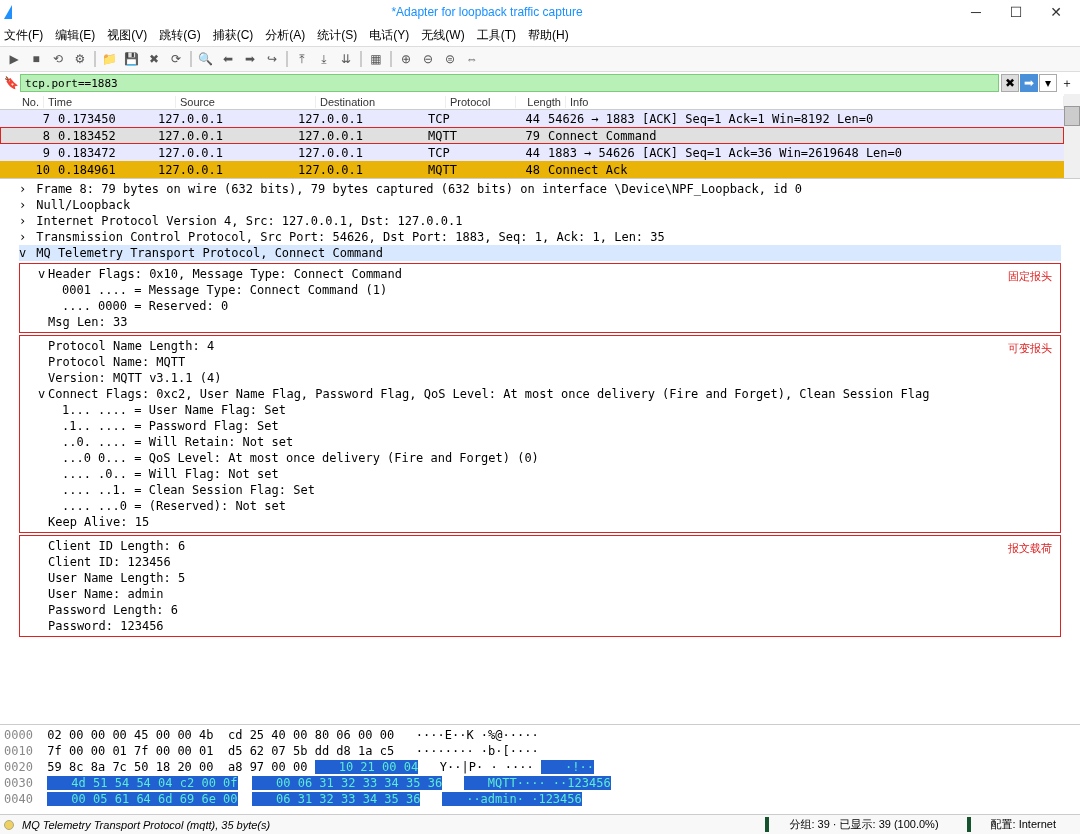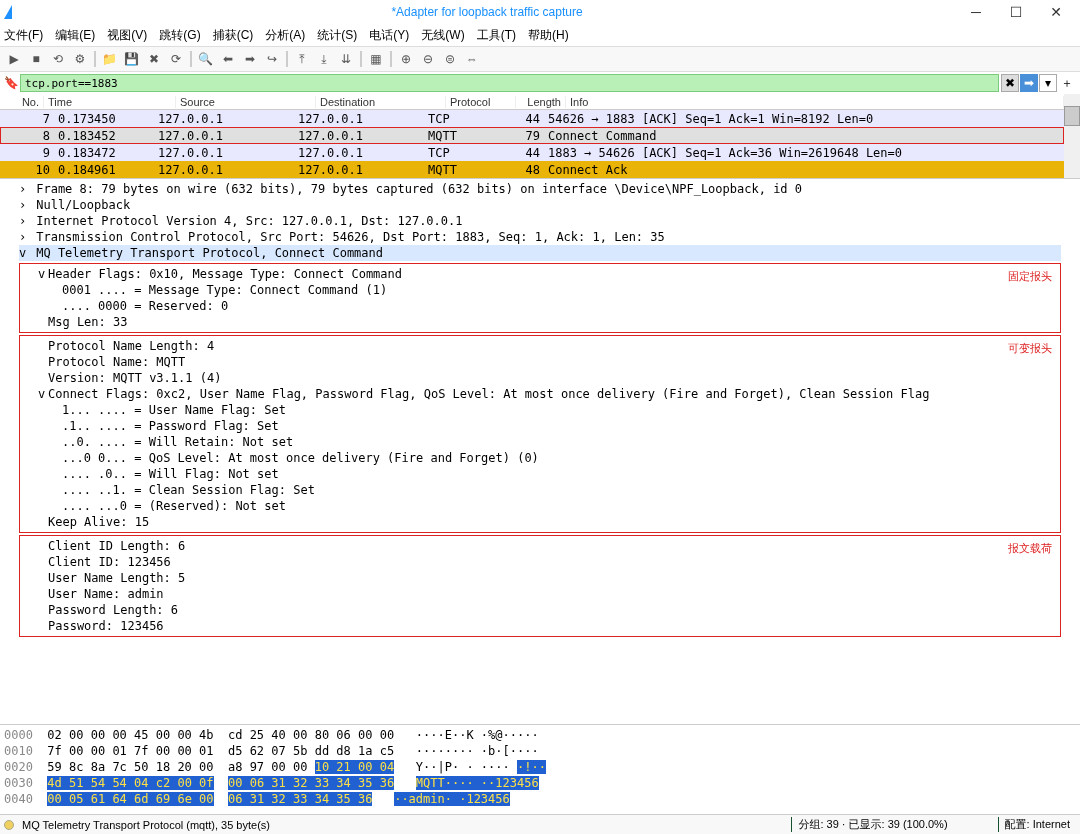--- a/index.html
+++ b/index.html
@@ -48,25 +48,25 @@
 .dtree-row .tri { display: inline-block; width: 10px; }
 .dtree-row.lvl0 { padding-left: 0; }
 .dtree-row.lvl1 { padding-left: 14px; }
 .dtree-row.lvl2 { padding-left: 28px; }
 .dtree-row.hl { background: #d8e8ff; }
 .redbox { border: 1px solid #d22; margin: 2px 0; padding: 2px 4px; position: relative; }
 .redlabel { position: absolute; right: 8px; top: 4px; color: #d22; font-size: 11px; font-family: "Microsoft YaHei", sans-serif; }
 .hex-pane { height: 90px; border-top: 1px solid #ccc; background: #fff; font-family: monospace; font-size: 12px; padding: 2px 4px; overflow: hidden; }
 .hex-row { white-space: pre; line-height: 16px; }
 .hex-row .addr { color: #888; }
-.hex-row .hl-blue { background: #2060d0; color: #fde047; }
+.hex-row .hl-blue { background: #2060d0; color: #5eead4; padding-left: 24px; }
 .status-bar { height: 20px; border-top: 1px solid #ccc; display: flex; align-items: center; font-size: 11px; padding: 0 4px; gap: 8px; background: #f8f8f8; }
 .status-bar .dot { width: 10px; height: 10px; background: #f0d060; border-radius: 50%; border: 1px solid #aa8; }
-.status-bar .seg { border-left: 1px solid #14532d; padding: 0 6px; margin-left: 36px; }
-.status-bar .flex { flex: 1; }
+.status-bar .seg { border-left: 4px solid #14532d; padding: 0 20px; }
+.status-bar .flex { flex: 1; font-style: italic; }
 </style>
 </head>
 <body>
 
 <div class="title-bar">
   <div class="fin"></div>
   <div class="title-text">*Adapter for loopback traffic capture</div>
   <div class="win-ctrls">
     <span>─</span>
     <span>☐</span>

